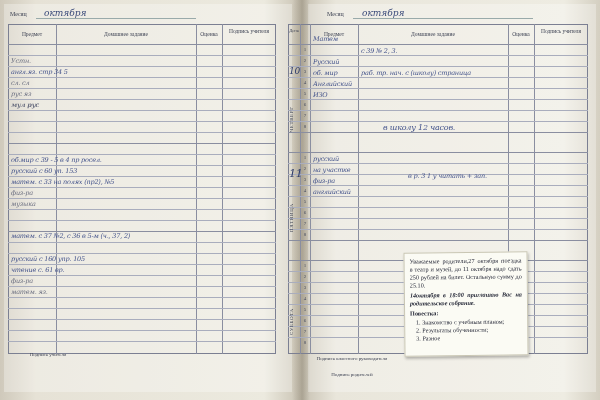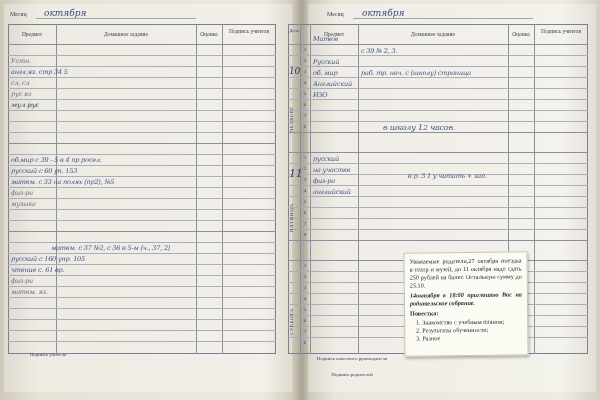--- a/index.html
+++ b/index.html
@@ -208,21 +208,21 @@
   <div class="hw pencil" style="left:11px; top:79px;">сл. сл</div>
   <div class="hw pencil" style="left:11px; top:90px;font-style:italic;">рус яз</div>
   <div class="hw pencil" style="left:11px; top:101px;font-weight:bold;">мул рус</div>
 
   <div class="hw" style="left:11px; top:156px;">об.мир      с 39 - 5 в 4 пр росел.</div>
   <div class="hw" style="left:11px; top:167px;">русский     с 60 уп. 153</div>
   <div class="hw" style="left:11px; top:178px;">матем.      с 33 на полях (пр2), №5</div>
   <div class="hw pencil" style="left:11px; top:189px;">физ-ра</div>
   <div class="hw pencil" style="left:11px; top:200px;">музыка</div>
 
-  <div class="hw" style="left:11px; top:244px;margin-left:40px;">матем.     с 37 №2, с 36 в 5-м (ч., 37, 2)</div>
+  <div class="hw" style="left:11px; top:232px;">матем.     с 37 №2, с 36 в 5-м (ч., 37, 2)</div>
   <div class="hw" style="left:11px; top:255px;">русский    с 160 упр. 105</div>
   <div class="hw" style="left:11px; top:266px;">чтение     с. 61 вр.</div>
   <div class="hw pencil" style="left:11px; top:277px;">физ-ра</div>
   <div class="hw pencil" style="left:11px; top:288px;">матем. яз.</div>
 
   <div class="sig" style="left:8px; top:352px; width:80px;">Подпись учителя</div>
 
   <div class="monthlbl" style="left:327px; top:11px;">Месяц</div>
   <div class="monthline" style="left:353px; top:18px; width:180px;"></div>
   <div class="month-ink" style="left:362px; top:8px;">октября</div>

